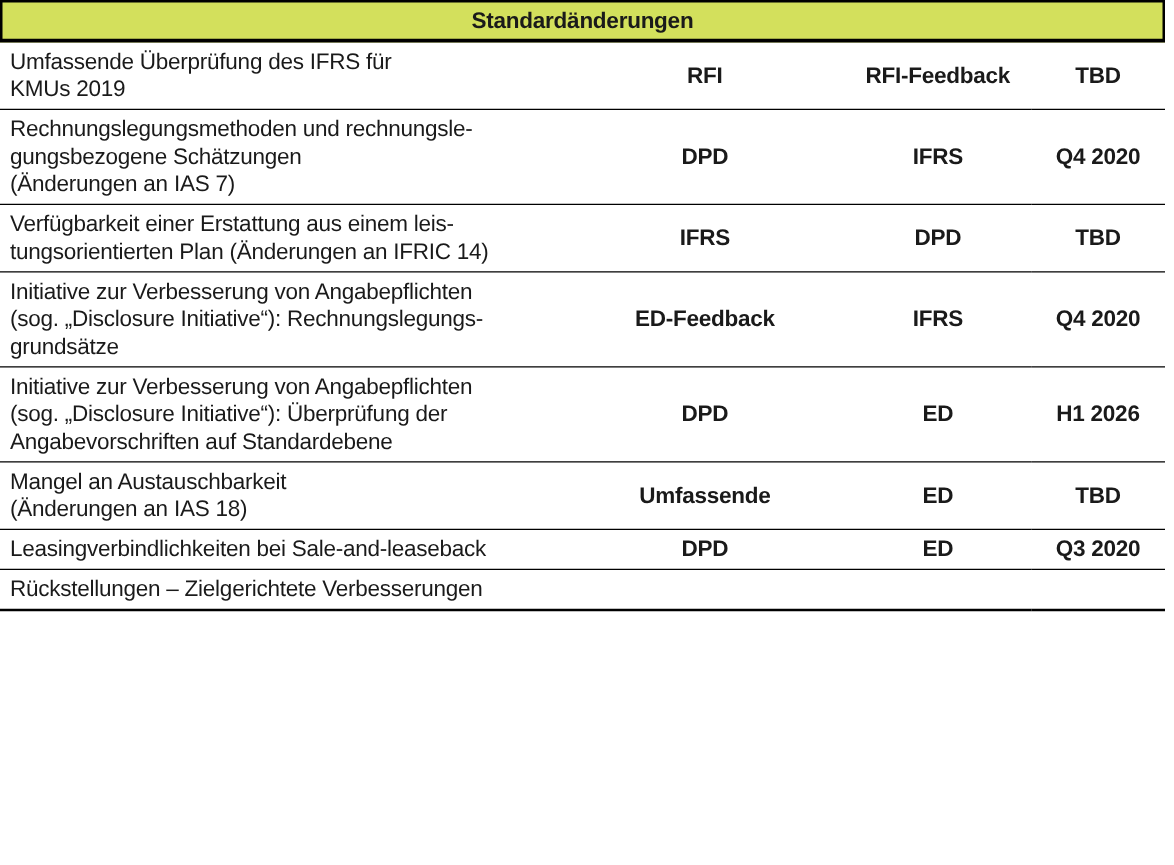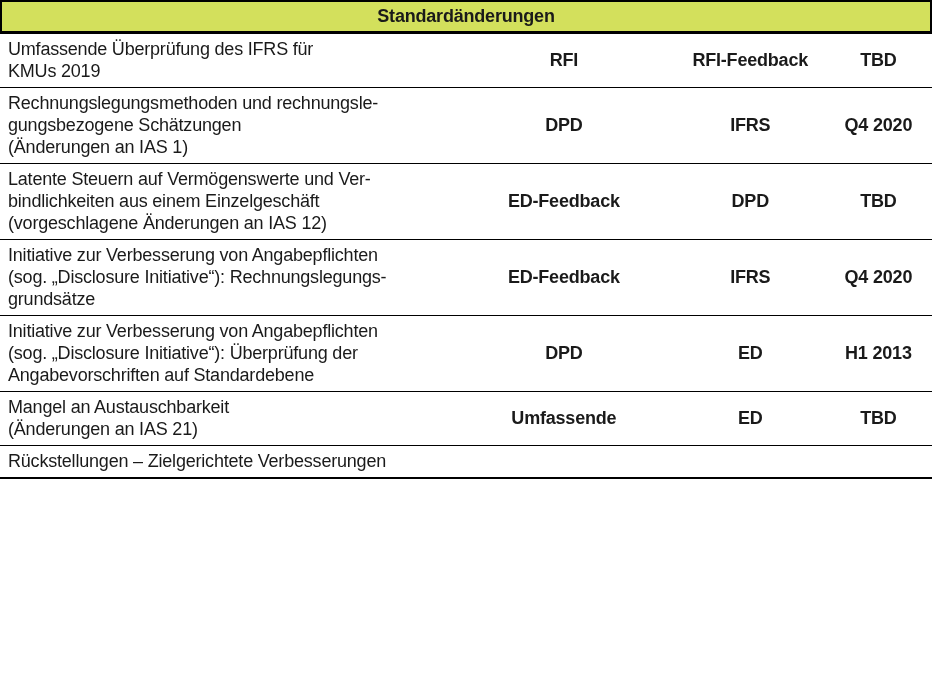--- a/index.html
+++ b/index.html
@@ -89,55 +89,60 @@
       <tr>
         <td class="desc">Umfassende Überprüfung des IFRS für
 KMUs 2019</td>
         <td class="status">RFI</td>
         <td class="status">RFI-Feedback</td>
         <td class="status">TBD</td>
       </tr>
       <tr>
         <td class="desc">Rechnungslegungsmethoden und rechnungsle-
 gungsbezogene Schätzungen
-(Änderungen an IAS 1)</td>
+(Änderungen an IAS 7)</td>
         <td class="status">DPD</td>
         <td class="status">IFRS</td>
         <td class="status">Q4 2020</td>
       </tr>
       <tr>
-        <td class="desc">Latente Steuern auf Vermögenswerte und Ver-
-bindlichkeiten aus einem Einzelgeschäft
-(vorgeschlagene Änderungen an IAS 12)</td>
-        <td class="status">ED-Feedback</td>
+        <td class="desc">Verfügbarkeit einer Erstattung aus einem leis-
+tungsorientierten Plan (Änderungen an IFRIC 14)</td>
+        <td class="status">IFRS</td>
         <td class="status">DPD</td>
         <td class="status">TBD</td>
       </tr>
       <tr>
         <td class="desc">Initiative zur Verbesserung von Angabepflichten
 (sog. „Disclosure Initiative“): Rechnungslegungs-
 grundsätze</td>
         <td class="status">ED-Feedback</td>
         <td class="status">IFRS</td>
         <td class="status">Q4 2020</td>
       </tr>
       <tr>
         <td class="desc">Initiative zur Verbesserung von Angabepflichten
 (sog. „Disclosure Initiative“): Überprüfung der
 Angabevorschriften auf Standardebene</td>
         <td class="status">DPD</td>
         <td class="status">ED</td>
-        <td class="status">H1 2013</td>
+        <td class="status">H1 2026</td>
       </tr>
       <tr>
         <td class="desc">Mangel an Austauschbarkeit
-(Änderungen an IAS 21)</td>
+(Änderungen an IAS 18)</td>
         <td class="status">Umfassende</td>
         <td class="status">ED</td>
         <td class="status">TBD</td>
+      </tr>
+      <tr>
+        <td class="desc">Leasingverbindlichkeiten bei Sale-and-leaseback</td>
+        <td class="status">DPD</td>
+        <td class="status">ED</td>
+        <td class="status">Q3 2020</td>
       </tr>
       <tr>
         <td class="desc">Rückstellungen – Zielgerichtete Verbesserungen</td>
         <td class="status"></td>
         <td class="status"></td>
         <td class="status"></td>
       </tr>
     </tbody>
   </table>
 

